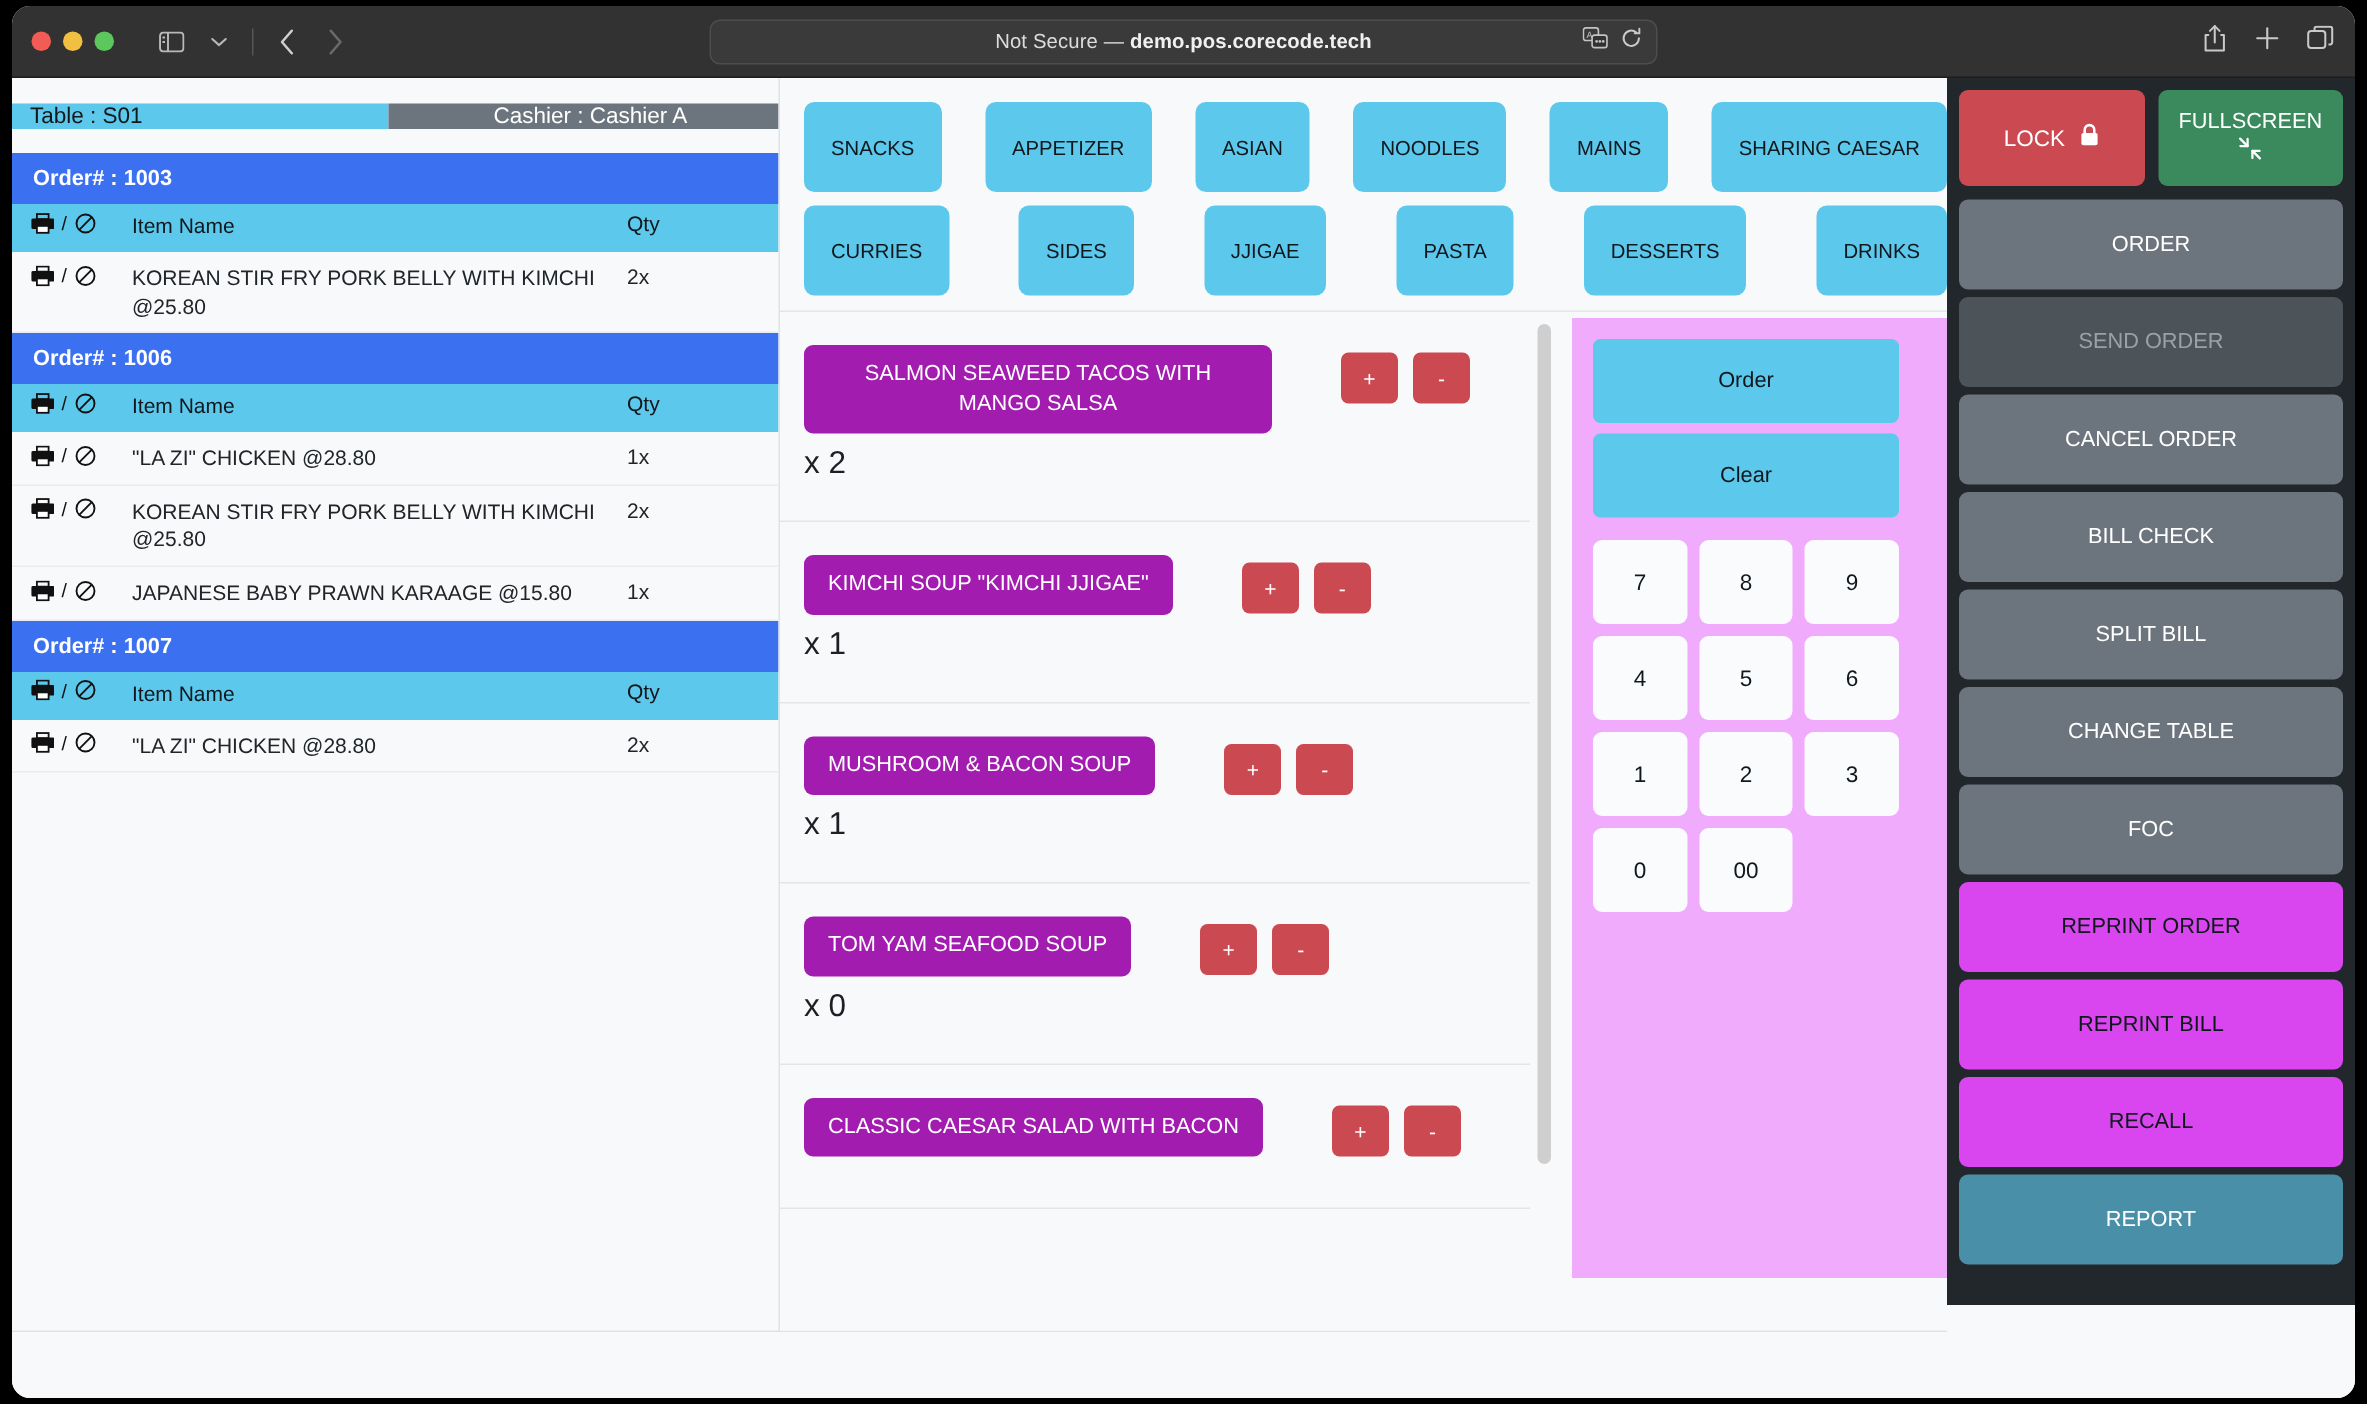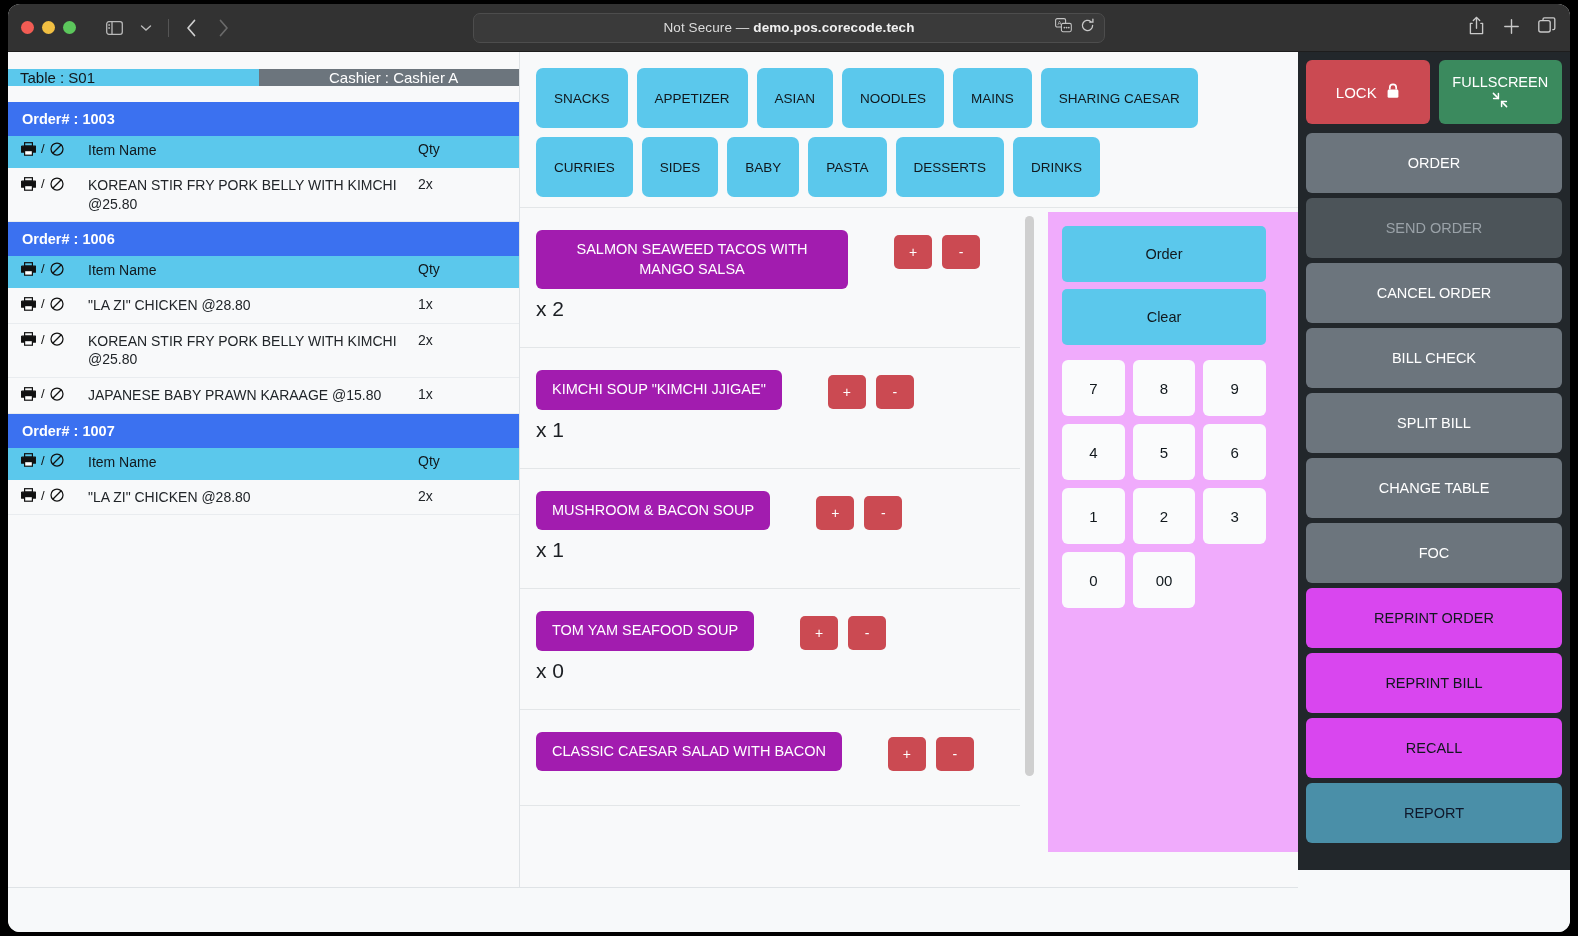--- a/index.html
+++ b/index.html
@@ -127,21 +127,21 @@
   .mid {
     position:absolute; left: 512px; top:0; right: 272px; height: 836px;
     background:#f8f9fa;
     display:flex; flex-direction: column;
     border-bottom: 1px solid #dfe3e6;
   }
   .cat-area {
     padding: 16px 0 10px 16px;
     border-bottom: 1px solid #e3e6e8;
   }
-  .cat-rows { display:flex; flex-wrap: wrap; gap: 9px; }
+  .cat-rows { display:flex; flex-wrap: wrap; gap: 9px; justify-content: space-between; }
   .cat-btn {
     background: #5bc8ec; color:#11181d;
     border: none; border-radius: 7px;
     font-size: 13.5px; font-family:"Liberation Sans", sans-serif;
     height: 60px; padding: 0 18px;
     display:flex; align-items:center; justify-content:center;
     cursor: pointer; white-space: nowrap;
   }
 
   .mid-lower { flex:1; display:flex; min-height:0; }
@@ -230,21 +230,21 @@
   .r-full { background:#3b8a5e; font-size: 14.5px; }
   .r-btn {
     width: 100%; height: 60px;
     background: #6c757d; color:#fff;
     border:none; border-radius: 6px;
     font-size: 14.5px; margin-bottom: 5px; cursor:pointer;
     font-family:"Liberation Sans", sans-serif;
   }
   .r-btn.disabled { background:#4c5459; color:#9aa2a8; }
   .r-btn.cyan { background:#d946ef; color:#11181d; }
-  .r-btn.teal { background:#4a8fa8; color:#0f172a; }
+  .r-btn.teal { background:#4a8fa8; color:#ffffff; }
 </style>
 </head>
 <body>
 
 <div class="window">
 
   <div class="titlebar">
     <div class="traffic">
       <span class="dot red"></span>
       <span class="dot amber"></span>
@@ -504,21 +504,21 @@
       <div class="cat-area">
         <div class="cat-rows" id="cat-rows">
             <button class="cat-btn">SNACKS</button>
             <button class="cat-btn">APPETIZER</button>
             <button class="cat-btn">ASIAN</button>
             <button class="cat-btn">NOODLES</button>
             <button class="cat-btn">MAINS</button>
             <button class="cat-btn">SHARING CAESAR</button>
             <button class="cat-btn">CURRIES</button>
             <button class="cat-btn">SIDES</button>
-            <button class="cat-btn">BABY</button>
+            <button class="cat-btn">JJIGAE</button>
             <button class="cat-btn">PASTA</button>
             <button class="cat-btn">DESSERTS</button>
             <button class="cat-btn">DRINKS</button>
           </div>
       </div>
 
       <div class="mid-lower">
         <div class="menu-list">
           <div class="menu-scroll" id="menu-scroll">
               <div class="menu-item">

